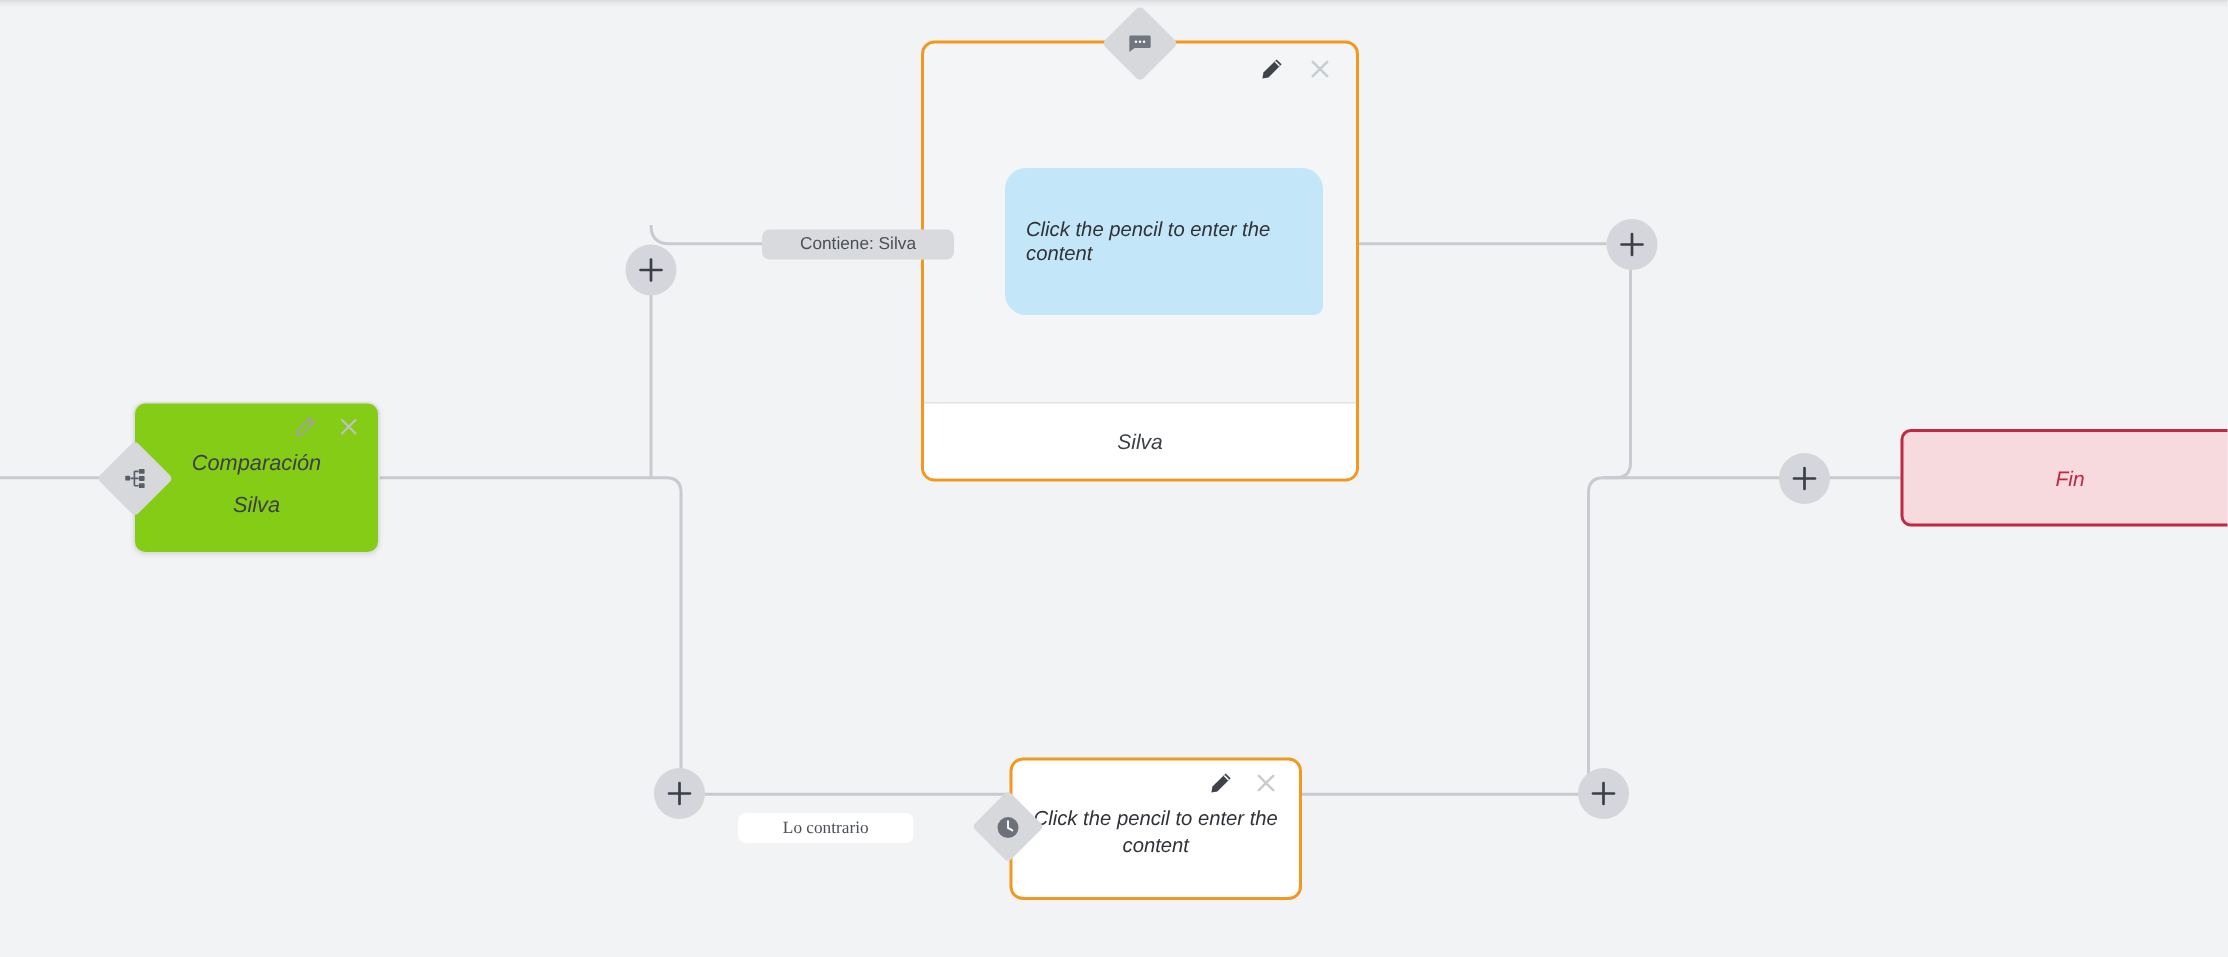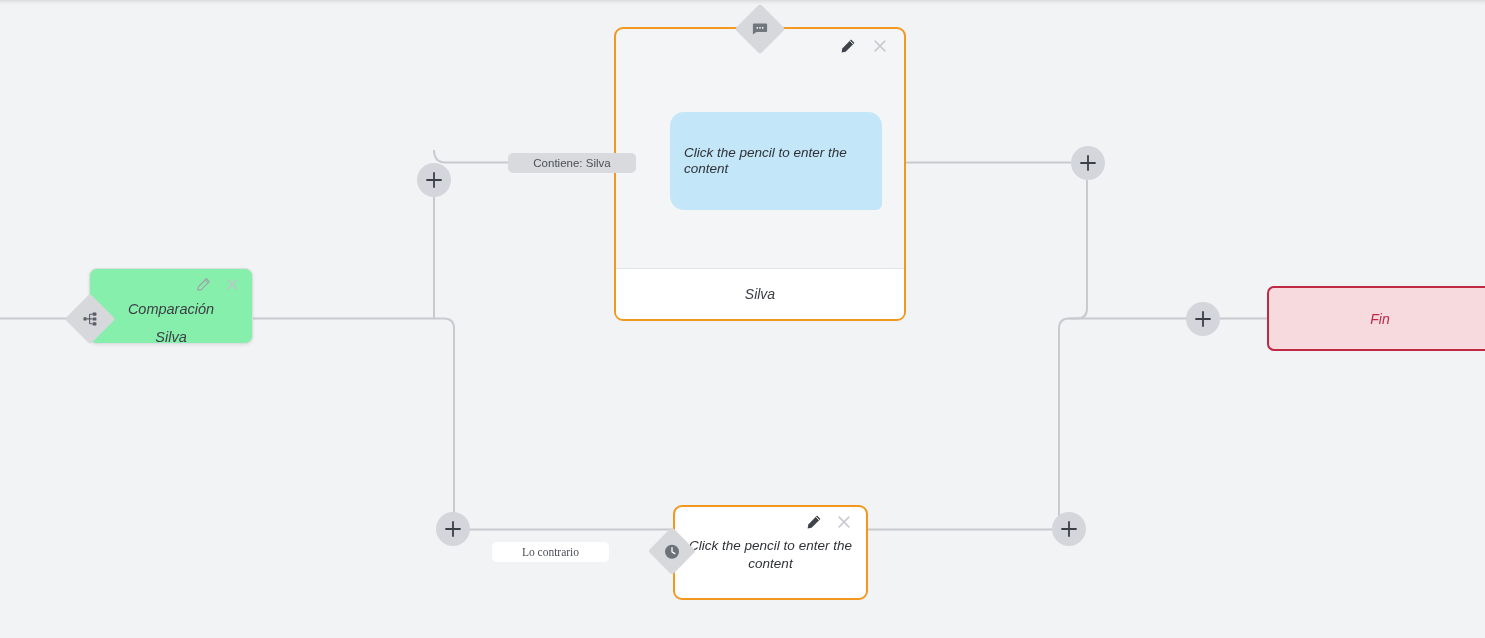--- a/index.html
+++ b/index.html
@@ -106,22 +106,22 @@
     box-sizing: border-box;
     z-index: 10;
     font-style: italic;
   }
 
   
   #node-comparacion {
     left: 89px;
     top: 268px;
     width: 164px;
-    height: 76px;
-    background: #86efac;
+    height: 101px;
+    background: #84cc16;
     border: 1px solid #dcdde1;
     border-radius: 8px;
     box-shadow: 0 1px 3px rgba(40,45,60,0.10);
   }
   #node-comparacion .node-actions {
     position: absolute;
     top: 8px;
     right: 12px;
     display: flex;
     gap: 14px;

